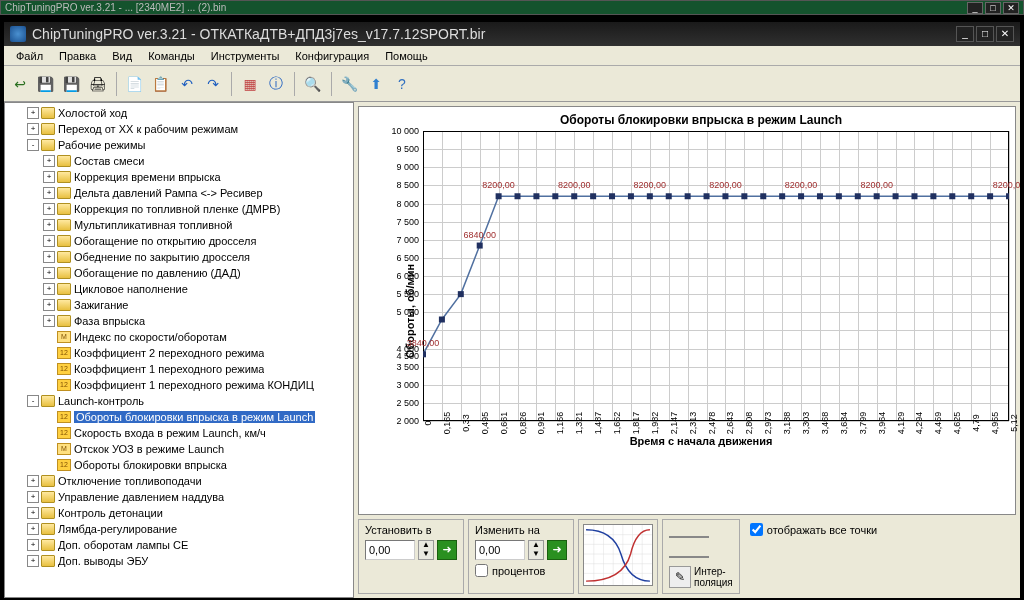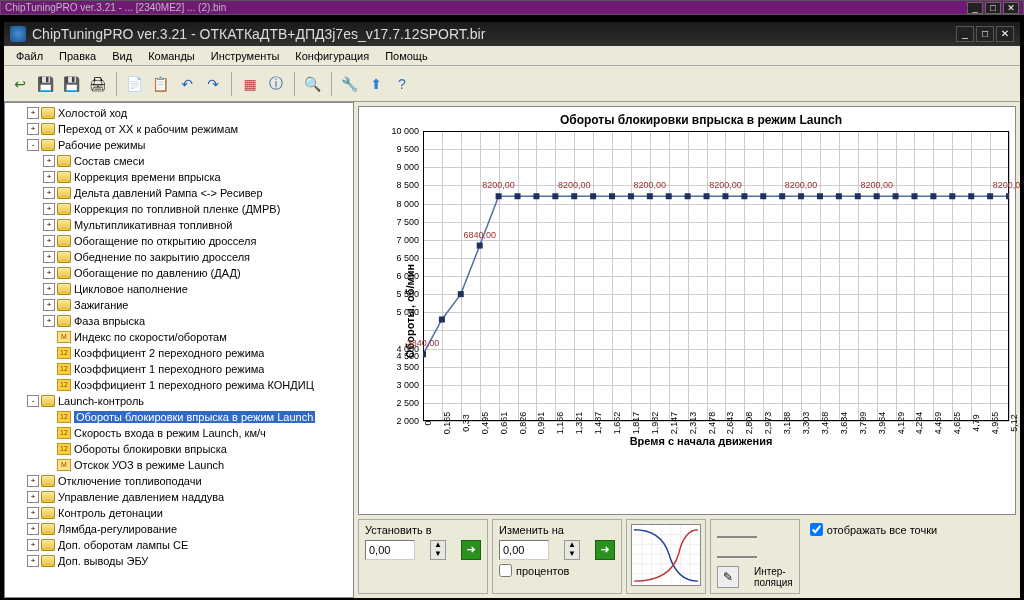--- a/index.html
+++ b/index.html
@@ -1,18 +1,18 @@
 <!DOCTYPE html>
 <html><head>
 <meta charset="utf-8">
 <style>
 * { box-sizing: border-box; margin: 0; padding: 0; font-family: Tahoma, Arial, sans-serif; }
 body { background: #000; width: 1024px; height: 600px; overflow: hidden; }
 
-.window-back { position: absolute; top: 0; left: 0; width: 1024px; height: 15px; background: #701a75; border: 1px solid #555; display: flex; justify-content: space-between; align-items: center; padding: 0 4px; }
+.window-back { position: absolute; top: 0; left: 0; width: 1024px; height: 15px; background: #14532d; border: 1px solid #555; display: flex; justify-content: space-between; align-items: center; padding: 0 4px; }
 .wb-title { color: #bbb; font-size: 10px; }
 .wb-btns { display: flex; gap: 2px; }
 .wb-btn { width: 16px; height: 12px; background: #222; border: 1px solid #666; color: #fff; font-size: 9px; text-align: center; line-height: 10px; cursor: pointer; }
 
 .window { position: absolute; top: 20px; left: 2px; width: 1020px; height: 580px; background: #ebe9d8; border: 2px solid #000; display: flex; flex-direction: column; }
 
 .titlebar { height: 24px; background: linear-gradient(to bottom, #1a1a1a, #303030); display: flex; align-items: center; padding: 0 6px; justify-content: space-between; }
 .tb-left { display: flex; align-items: center; gap: 6px; }
 .tb-icon { width: 16px; height: 16px; background: radial-gradient(circle, #4a90d0, #1a5090); border-radius: 2px; }
 .tb-title { color: #ddd; font-size: 14px; }
@@ -53,21 +53,21 @@
 .data-label { position: absolute; font-size: 9px; color: #a03030; transform: translate(-50%, -100%); white-space: nowrap; }
 svg.plot-line { position: absolute; inset: 0; width: 100%; height: 100%; }
 
 .controls { height: 75px; display: flex; gap: 4px; }
 .ctl-box { border: 1px solid #aaa; background: #ebe9d8; padding: 4px 6px; display: flex; flex-direction: column; gap: 4px; font-size: 11px; position: relative; }
 .ctl-box.wide { flex: 0 0 auto; }
 .num-input { width: 50px; height: 20px; border: 1px inset #ccc; background: #fff; font-size: 11px; padding: 0 3px; }
 .spin-btn { width: 16px; height: 20px; border: 1px solid #999; background: #e8e8e0; font-size: 8px; cursor: pointer; display: inline-flex; flex-direction: column; }
 .spin-btn span { flex:1; text-align:center; line-height:8px; }
 .go-btn { width: 20px; height: 20px; background: #2a9020; border: 1px solid #1a6010; color: #fff; font-size: 11px; text-align: center; line-height: 17px; cursor: pointer; }
-.ctl-row { display: flex; align-items: flex-start; gap: 15px; }
+.ctl-row { display: flex; align-items: flex-start; gap: 3px; }
 .mini-chart { width: 70px; height: 62px; border: 1px solid #888; background: #fff; position: relative; }
 .mini-chart svg { width: 100%; height: 100%; }
 .interp-icon { width: 22px; height: 22px; border: 1px solid #999; background: #eee; display: flex; align-items: center; justify-content: center; font-size: 12px; cursor: pointer; }
 .hline-icon { width: 40px; height: 12px; border-bottom: 2px solid #888; margin-bottom: 4px; }
 .chk { display: flex; align-items: center; gap: 4px; cursor: pointer; }
 .chk input { width: 13px; height: 13px; }
 </style>
 </head>
 <body>
 
@@ -228,27 +228,27 @@
             <div class="table-icon i2">12</div>
             <div class="node-label selected">Обороты блокировки впрыска в режим Launch</div>
           </div>
           <div class="tree-node" style="padding-left: 36px;">
             <div class="expander blank"></div>
             <div class="table-icon i2">12</div>
             <div class="node-label">Скорость входа в режим Launch, км/ч</div>
           </div>
           <div class="tree-node" style="padding-left: 36px;">
             <div class="expander blank"></div>
+            <div class="table-icon">M</div>
+            <div class="node-label">Отскок УОЗ в режиме Launch</div>
+          </div>
+          <div class="tree-node" style="padding-left: 36px;">
+            <div class="expander blank"></div>
             <div class="table-icon i2">12</div>
             <div class="node-label">Обороты блокировки впрыска</div>
-          </div>
-          <div class="tree-node" style="padding-left: 36px;">
-            <div class="expander blank"></div>
-            <div class="table-icon">M</div>
-            <div class="node-label">Отскок УОЗ в режиме Launch</div>
           </div>
           <div class="tree-node" style="padding-left: 20px;">
             <div class="expander">+</div>
             <div class="folder-icon"></div>
             <div class="node-label">Отключение топливоподачи</div>
           </div>
           <div class="tree-node" style="padding-left: 20px;">
             <div class="expander">+</div>
             <div class="folder-icon"></div>
             <div class="node-label">Управление давлением наддува</div>

